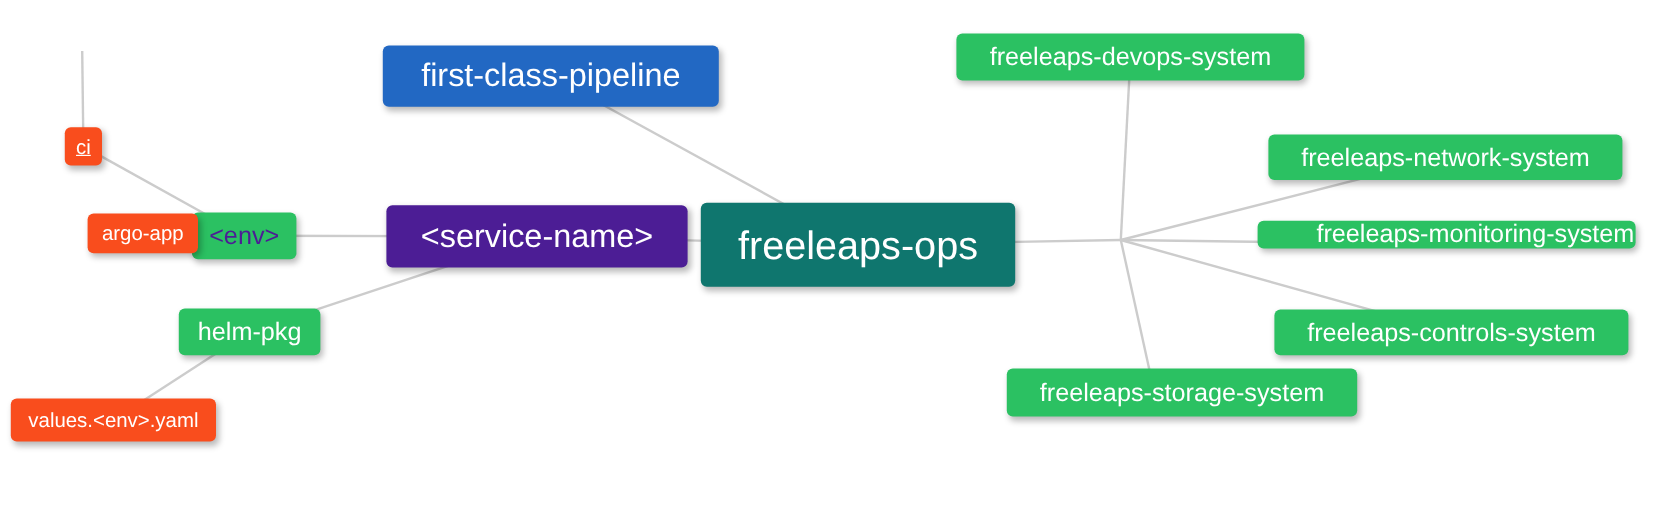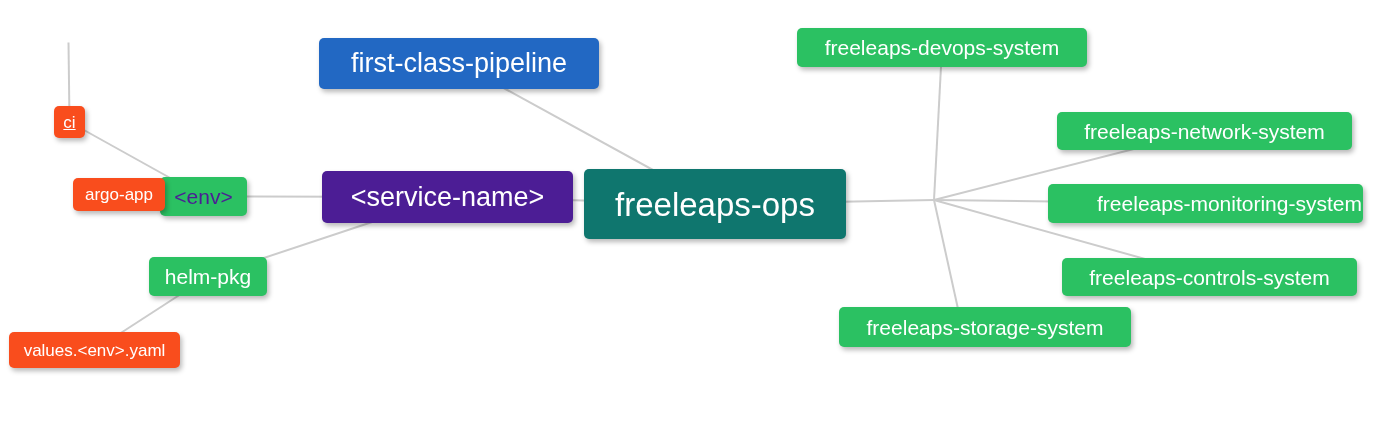--- a/index.html
+++ b/index.html
@@ -56,19 +56,19 @@
       <line x1="934" y1="200" x2="1209.5" y2="277" stroke="#cccccc" stroke-width="2"></line>
       <line x1="934" y1="200" x2="962" y2="327" stroke="#cccccc" stroke-width="2"></line>
     </svg>
 <div class="node" style="left: 584px; top: 169px; width: 262px; height: 70px; background: #0f766e; font-size: 33px; color: rgb(255, 255, 255);">freeleaps-ops</div>
     <div class="node" style="left: 319px; top: 38px; width: 280px; height: 51px; background: rgb(34, 104, 195); font-size: 27px; color: rgb(255, 255, 255);">first-class-pipeline</div>
     <div class="node" style="left: 322px; top: 171px; width: 251px; height: 52px; background: #4c1d95; font-size: 27px; color: rgb(255, 255, 255);">&lt;service-name&gt;</div>
     <div class="node" style="left: 160px; top: 177px; width: 87px; height: 39px; background: rgb(43, 193, 98); font-size: 21px; color: #4c1d95;">&lt;env&gt;</div>
     <div class="node" style="left: 149px; top: 257px; width: 118px; height: 39px; background: rgb(43, 193, 98); font-size: 21px; color: rgb(255, 255, 255);">helm-pkg</div>
     <div class="node" style="left: 1057px; top: 112px; width: 295px; height: 38px; background: rgb(43, 193, 98); font-size: 21px; color: rgb(255, 255, 255);">freeleaps-network-system</div>
     <div class="node" style="left: 797px; top: 28px; width: 290px; height: 39px; background: rgb(43, 193, 98); font-size: 21px; color: rgb(255, 255, 255);">freeleaps-devops-system</div>
-    <div class="node" style="left: 1048px; top: 184px; width: 315px; height: 39px; background: rgb(43, 193, 98); font-size: 21px; color: rgb(255, 255, 255); padding-left: 48px;">freeleaps-monitoring-system</div>
+    <div class="node" style="left: 1048px; top: 184px; width: 315px; height: 23px; background: rgb(43, 193, 98); font-size: 21px; color: rgb(255, 255, 255); padding-left: 48px;">freeleaps-monitoring-system</div>
     <div class="node" style="left: 1062px; top: 258px; width: 295px; height: 38px; background: rgb(43, 193, 98); font-size: 21px; color: rgb(255, 255, 255);">freeleaps-controls-system</div>
     <div class="node" style="left: 816px; top: 307px; width: 292px; height: 40px; background: rgb(43, 193, 98); font-size: 21px; color: rgb(255, 255, 255); margin-left: 23px;">freeleaps-storage-system</div>
     <div class="node" style="left: 54px; top: 106px; width: 31px; height: 32px; background: rgb(249, 77, 29); font-size: 17px; color: rgb(255, 255, 255); text-decoration: underline;">ci</div>
     <div class="node" style="left: 31px; top: 178px; width: 92px; height: 33px; background: rgb(249, 77, 29); font-size: 17px; color: rgb(255, 255, 255); margin-left: 42px;">argo-app</div>
     <div class="node" style="left: 9px; top: 332px; width: 171px; height: 36px; background: rgb(249, 77, 29); font-size: 17px; color: rgb(255, 255, 255);">values.&lt;env&gt;.yaml</div>
   </div>
 
 </body></html>

